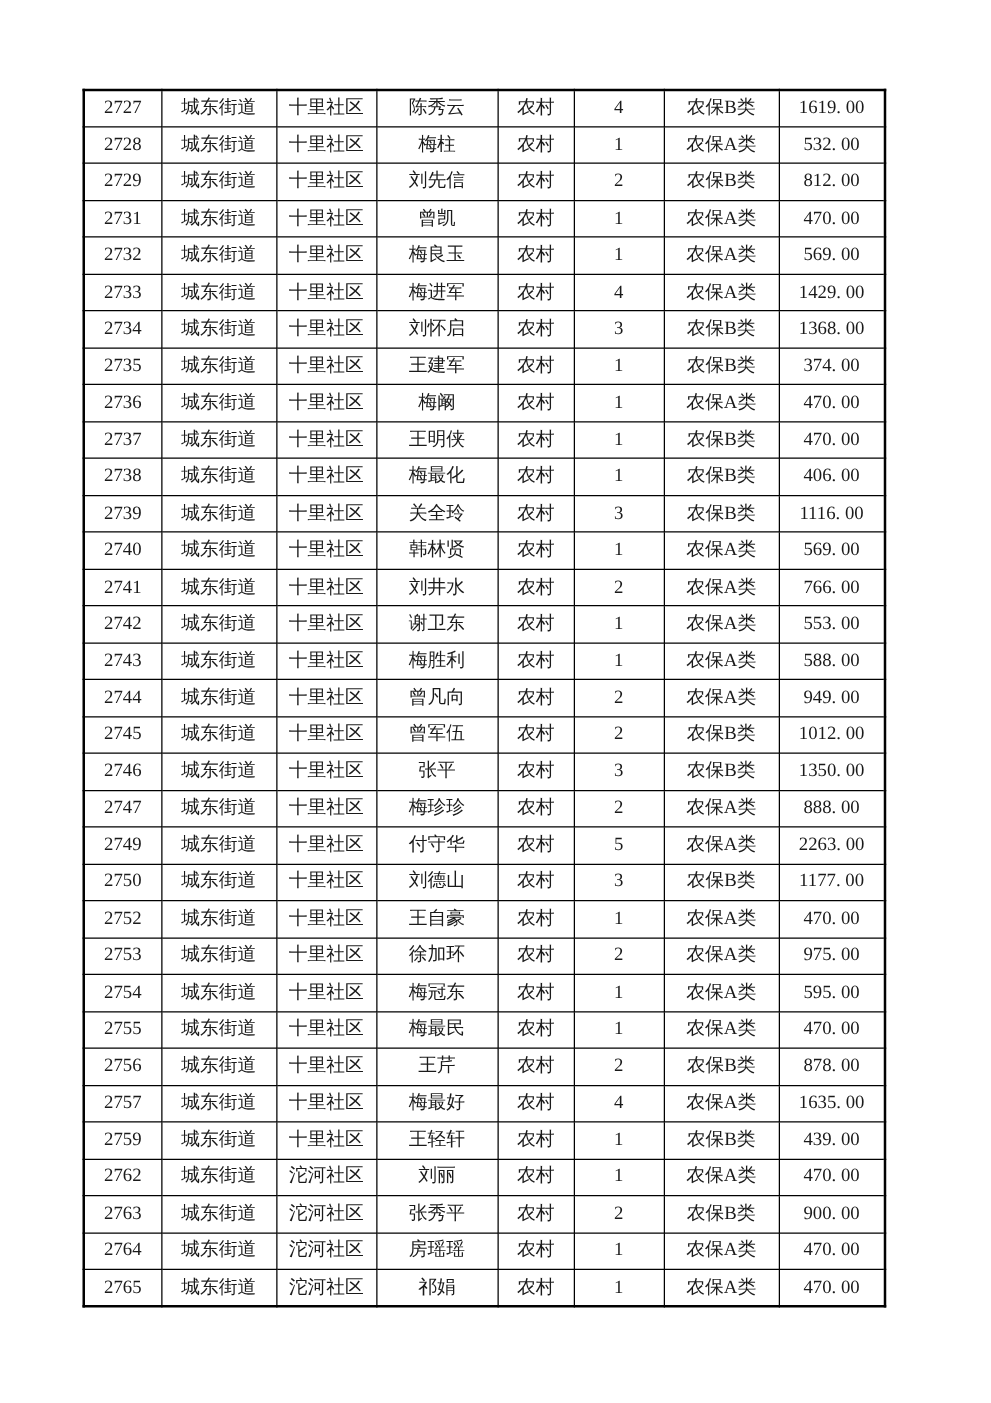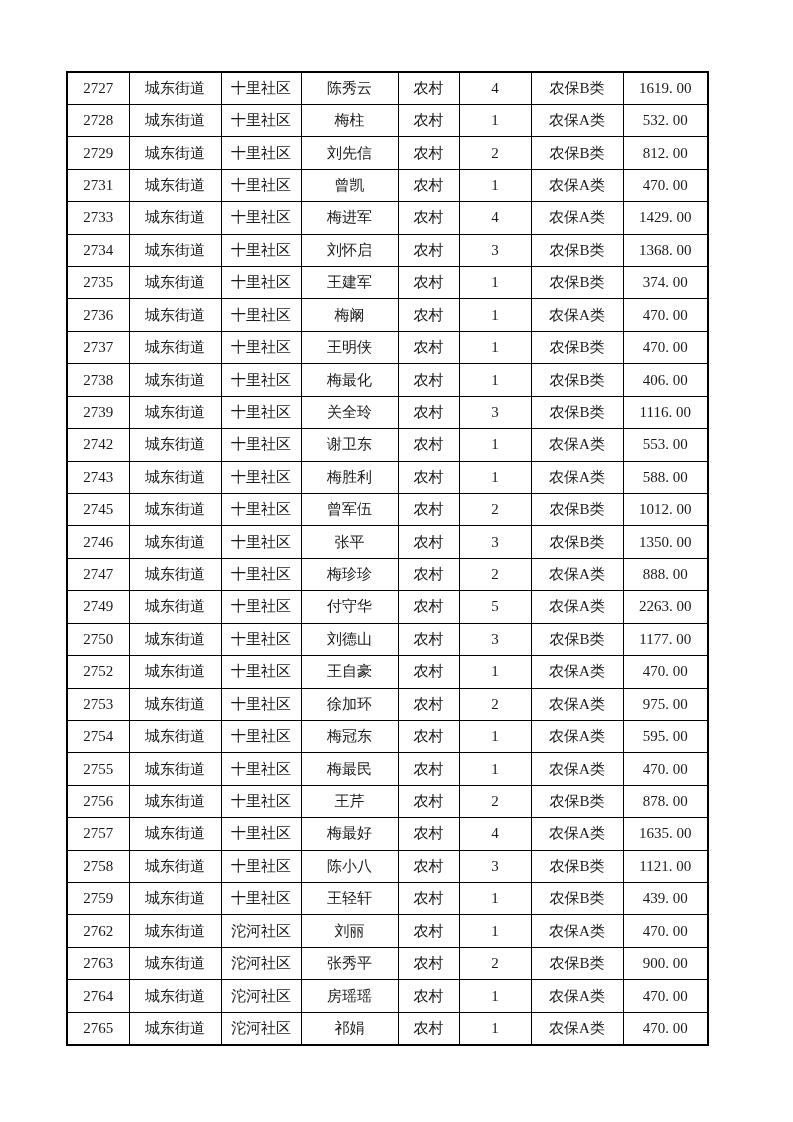--- a/index.html
+++ b/index.html
@@ -90,20 +90,30 @@
           <td>2731</td>
           <td>城东街道</td>
           <td>十里社区</td>
           <td>曾凯</td>
           <td>农村</td>
           <td>1</td>
           <td>农保A类</td>
           <td>470. 00</td>
         </tr>
         <tr>
+          <td>2732</td>
+          <td>城东街道</td>
+          <td>十里社区</td>
+          <td>梅良玉</td>
+          <td>农村</td>
+          <td>1</td>
+          <td>农保A类</td>
+          <td>569. 00</td>
+        </tr>
+        <tr>
           <td>2733</td>
           <td>城东街道</td>
           <td>十里社区</td>
           <td>梅进军</td>
           <td>农村</td>
           <td>4</td>
           <td>农保A类</td>
           <td>1429. 00</td>
         </tr>
         <tr>
@@ -160,40 +170,70 @@
           <td>2739</td>
           <td>城东街道</td>
           <td>十里社区</td>
           <td>关全玲</td>
           <td>农村</td>
           <td>3</td>
           <td>农保B类</td>
           <td>1116. 00</td>
         </tr>
         <tr>
+          <td>2740</td>
+          <td>城东街道</td>
+          <td>十里社区</td>
+          <td>韩林贤</td>
+          <td>农村</td>
+          <td>1</td>
+          <td>农保A类</td>
+          <td>569. 00</td>
+        </tr>
+        <tr>
+          <td>2741</td>
+          <td>城东街道</td>
+          <td>十里社区</td>
+          <td>刘井水</td>
+          <td>农村</td>
+          <td>2</td>
+          <td>农保A类</td>
+          <td>766. 00</td>
+        </tr>
+        <tr>
           <td>2742</td>
           <td>城东街道</td>
           <td>十里社区</td>
           <td>谢卫东</td>
           <td>农村</td>
           <td>1</td>
           <td>农保A类</td>
           <td>553. 00</td>
         </tr>
         <tr>
           <td>2743</td>
           <td>城东街道</td>
           <td>十里社区</td>
           <td>梅胜利</td>
           <td>农村</td>
           <td>1</td>
           <td>农保A类</td>
           <td>588. 00</td>
         </tr>
         <tr>
+          <td>2744</td>
+          <td>城东街道</td>
+          <td>十里社区</td>
+          <td>曾凡向</td>
+          <td>农村</td>
+          <td>2</td>
+          <td>农保A类</td>
+          <td>949. 00</td>
+        </tr>
+        <tr>
           <td>2745</td>
           <td>城东街道</td>
           <td>十里社区</td>
           <td>曾军伍</td>
           <td>农村</td>
           <td>2</td>
           <td>农保B类</td>
           <td>1012. 00</td>
         </tr>
         <tr>
@@ -288,30 +328,20 @@
         </tr>
         <tr>
           <td>2757</td>
           <td>城东街道</td>
           <td>十里社区</td>
           <td>梅最好</td>
           <td>农村</td>
           <td>4</td>
           <td>农保A类</td>
           <td>1635. 00</td>
-        </tr>
-        <tr>
-          <td>2758</td>
-          <td>城东街道</td>
-          <td>十里社区</td>
-          <td>陈小八</td>
-          <td>农村</td>
-          <td>3</td>
-          <td>农保B类</td>
-          <td>1121. 00</td>
         </tr>
         <tr>
           <td>2759</td>
           <td>城东街道</td>
           <td>十里社区</td>
           <td>王轻轩</td>
           <td>农村</td>
           <td>1</td>
           <td>农保B类</td>
           <td>439. 00</td>

